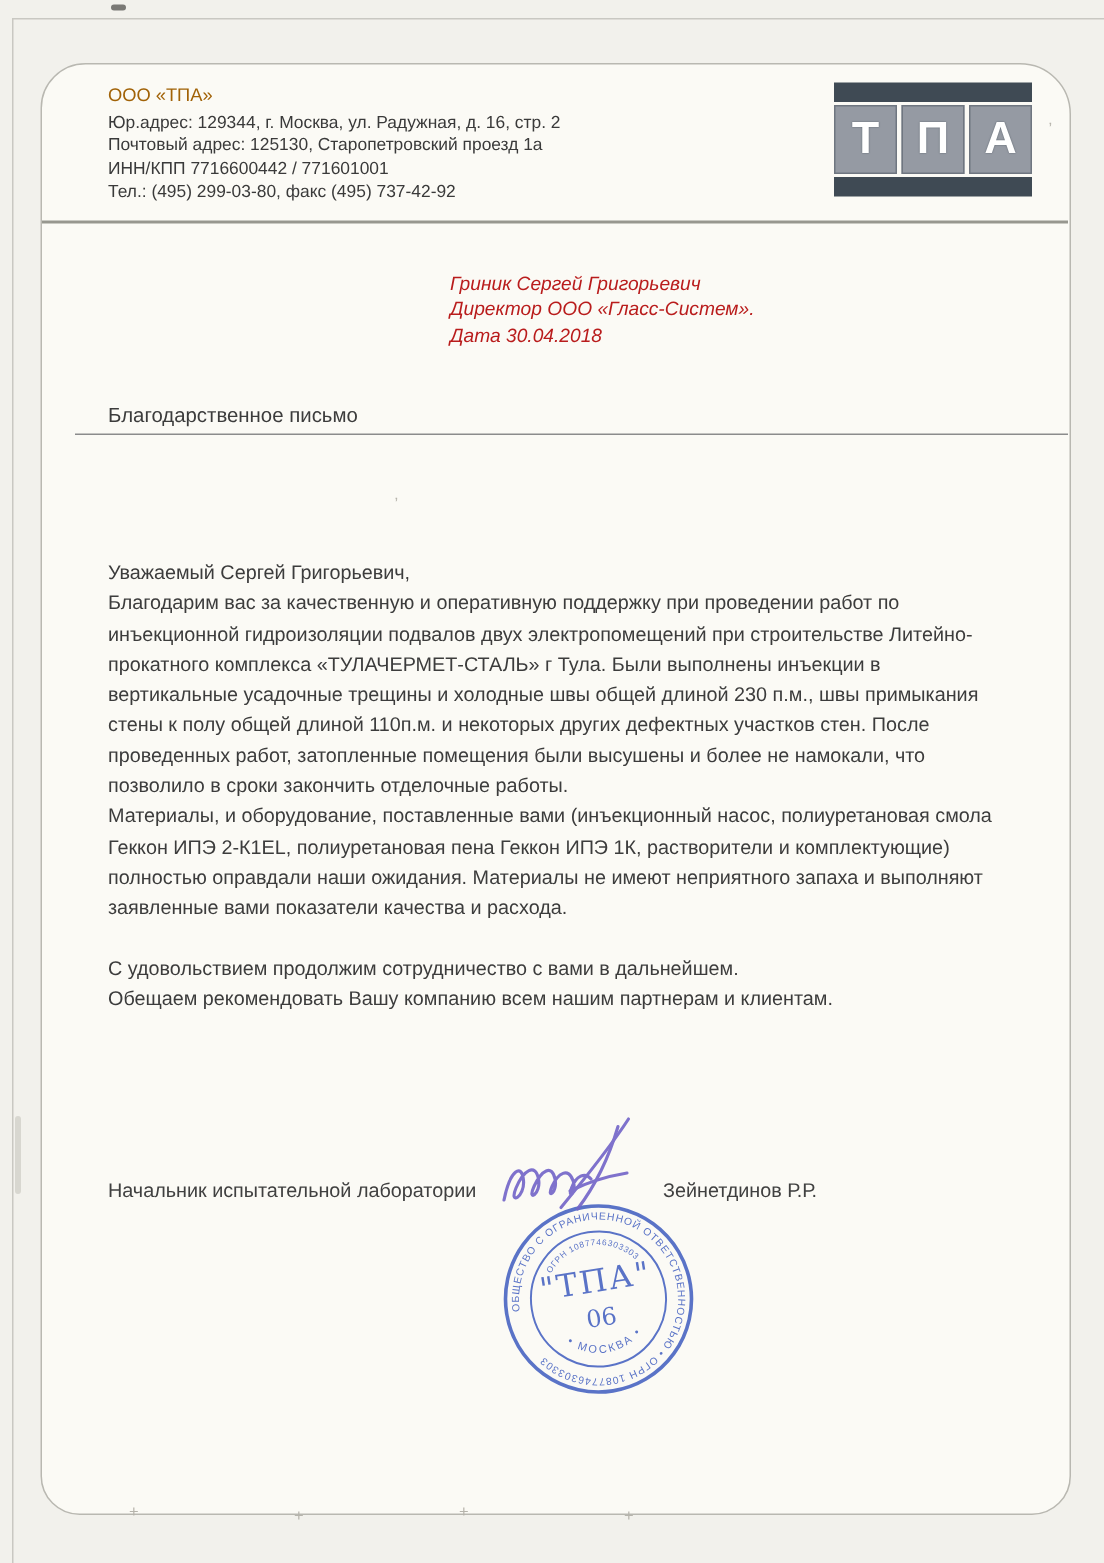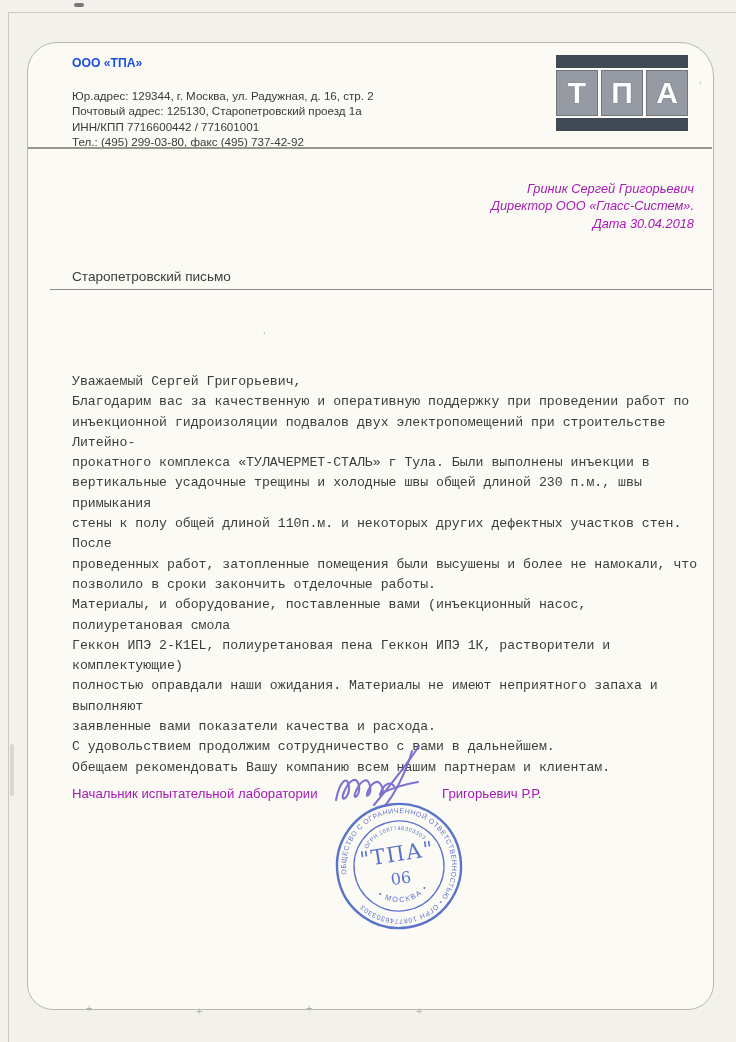--- a/index.html
+++ b/index.html
@@ -15,49 +15,49 @@
   .edge-left{left:8px;top:12px;width:0;height:1030px;border-left:1px solid #c9c8c2;}
   
   .frame{
     left:27px;top:42px;width:685px;height:966px;
     background:#fbfaf5;
     border:1px solid #b9b8b1;
     border-radius:30px 34px 26px 26px;
   }
   
   .letterhead{left:72px;top:56px;width:440px;font-size:11.6px;line-height:15.6px;color:#3a3a3a;}
-  .letterhead .company{font-weight:bold;font-size:12.2px;margin-bottom:16px;color:#1d4ed8;}
+  .letterhead .company{font-weight:normal;font-size:12.2px;margin-bottom:2px;color:#a16207;}
   .letterhead .addr{white-space:pre-line;}
   
   .logo{left:556px;top:55px;width:132px;}
   .logo .bar{height:13px;background:#3f4a54;}
   .logo .row{display:flex;gap:3px;padding:2px 0;}
   .logo .sq{
     flex:1;height:44px;background:#959aa3;border:1px solid #6f7680;
     display:flex;align-items:center;justify-content:center;
     color:#ffffff;font-weight:bold;font-size:30px;line-height:1;
     text-shadow:0 0 1px #3f4a54;
   }
   
   .head-rule{left:28px;top:147px;width:684px;height:0;border-top:2px solid #97978f;}
   
   .recipient{
-    left:312px;top:180px;width:382px;text-align:right;
-    font-style:italic;font-size:12.8px;line-height:17.4px;color:#a21caf;
+    left:300px;top:180px;width:382px;text-align:left;
+    font-style:italic;font-size:12.8px;line-height:17.4px;color:#b91c1c;
     white-space:pre-line;
   }
   
   .title{left:72px;top:269px;font-size:13.6px;color:#3c3c3c;}
   .title-rule{left:50px;top:289px;width:662px;height:0;border-top:1.5px solid #8b8b8c;}
   
-  .body{left:72px;top:372px;width:630px;font-size:13.2px;line-height:20.3px;color:#3c3c3c;font-family:Liberation Mono, monospace;}
+  .body{left:72px;top:372px;width:630px;font-size:13.2px;line-height:20.3px;color:#3c3c3c;}
   .body p{margin:0;white-space:pre-line;}
-  .body p.gap{}
+  .body p.gap{margin-top:20px;}
   
-  .sig-row{left:72px;top:786px;width:560px;font-size:13.2px;color:#a21caf;}
+  .sig-row{left:72px;top:786px;width:560px;font-size:13.2px;color:#404040;}
   .sig-name{position:absolute;left:370px;top:0;}
   
   .stamp{left:314px;top:781px;width:170px;height:170px;opacity:.82;}
   .autograph{left:322px;top:742px;width:140px;height:80px;opacity:.9;}
   
   .speck{color:#b6b4ac;font-size:11px;}
   .smudge{left:10px;top:744px;width:4px;height:52px;background:#d8d7d0;border-radius:2px;}
   .darkspeck{left:74px;top:3px;width:10px;height:4px;background:#5b5b57;border-radius:2px;opacity:.8;}
 </style>
 </head>
@@ -88,21 +88,21 @@
     </div>
     <div class="bar"></div>
   </div>
 
   <div class="abs head-rule"></div>
 
   <div class="abs recipient">Гриник Сергей Григорьевич
 Директор ООО «Гласс-Систем».
 Дата   30.04.2018</div>
 
-  <div class="abs title">Старопетровский письмо</div>
+  <div class="abs title">Благодарственное письмо</div>
   <div class="abs title-rule"></div>
 
   <div class="abs body">
     <p>Уважаемый Сергей Григорьевич,
 Благодарим вас за качественную и оперативную поддержку при проведении работ по
 инъекционной гидроизоляции подвалов двух электропомещений при строительстве Литейно-
 прокатного комплекса «ТУЛАЧЕРМЕТ-СТАЛЬ» г Тула. Были выполнены инъекции в
 вертикальные усадочные трещины и холодные швы общей длиной 230 п.м., швы примыкания
 стены к полу общей длиной 110п.м. и некоторых других дефектных участков стен. После
 проведенных работ, затопленные помещения были высушены и более не намокали, что
@@ -110,21 +110,21 @@
     <p>Материалы, и оборудование, поставленные вами (инъекционный насос, полиуретановая смола
 Геккон ИПЭ 2-К1EL, полиуретановая пена Геккон ИПЭ 1К, растворители и комплектующие)
 полностью оправдали наши ожидания. Материалы не имеют неприятного запаха и выполняют
 заявленные вами показатели качества и расхода.</p>
     <p class="gap">С удовольствием продолжим сотрудничество с вами в дальнейшем.
 Обещаем рекомендовать Вашу компанию всем нашим партнерам и клиентам.</p>
   </div>
 
   <div class="abs sig-row">
     <span>Начальник испытательной лаборатории</span>
-    <span class="sig-name">Григорьевич Р.Р.</span>
+    <span class="sig-name">Зейнетдинов Р.Р.</span>
   </div>
 
   <svg class="abs stamp" viewBox="0 0 170 170">
     <g transform="rotate(-9 85 85)" fill="none" stroke="#3756bd">
       <circle cx="85" cy="85" r="62" stroke-width="2.4"></circle>
       <circle cx="85" cy="85" r="45" stroke-width="1.3"></circle>
       <defs>
         <path id="ringOuter" d="M 32 85 a 53 53 0 1 1 106 0 a 53 53 0 1 1 -106 0"></path>
         <path id="arcTopInner" d="M 49 85 A 36 36 0 0 1 121 85"></path>
         <path id="arcBottomInner" d="M 49 85 A 36 36 0 0 0 121 85"></path>

